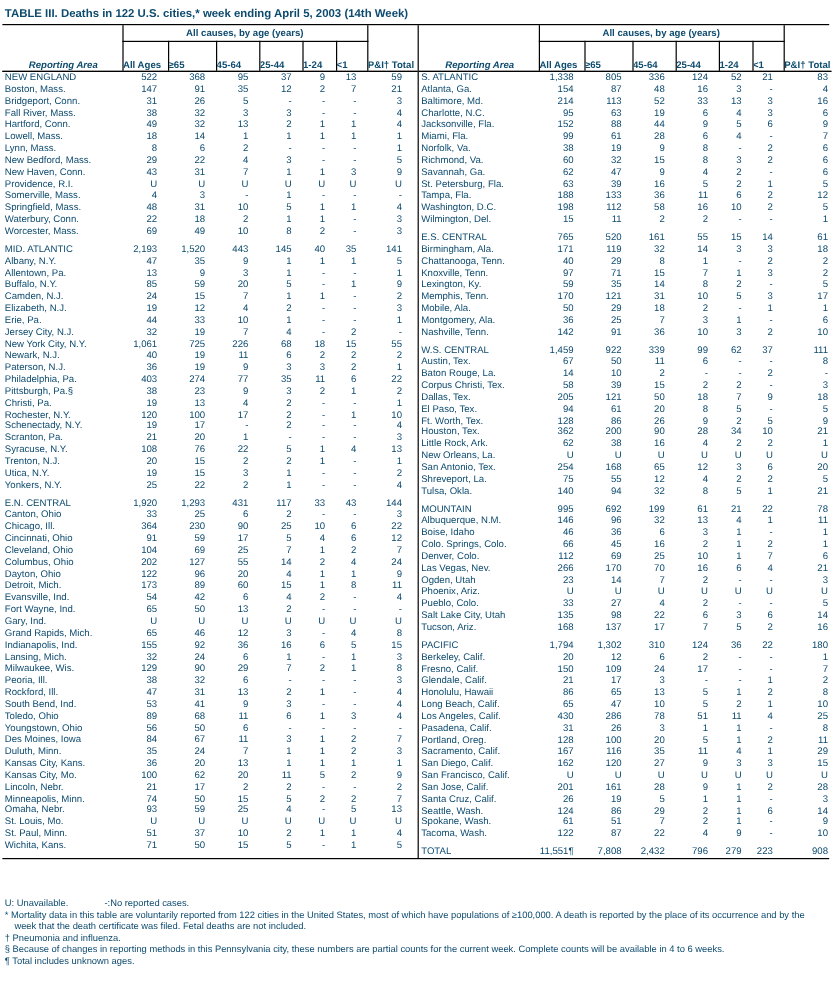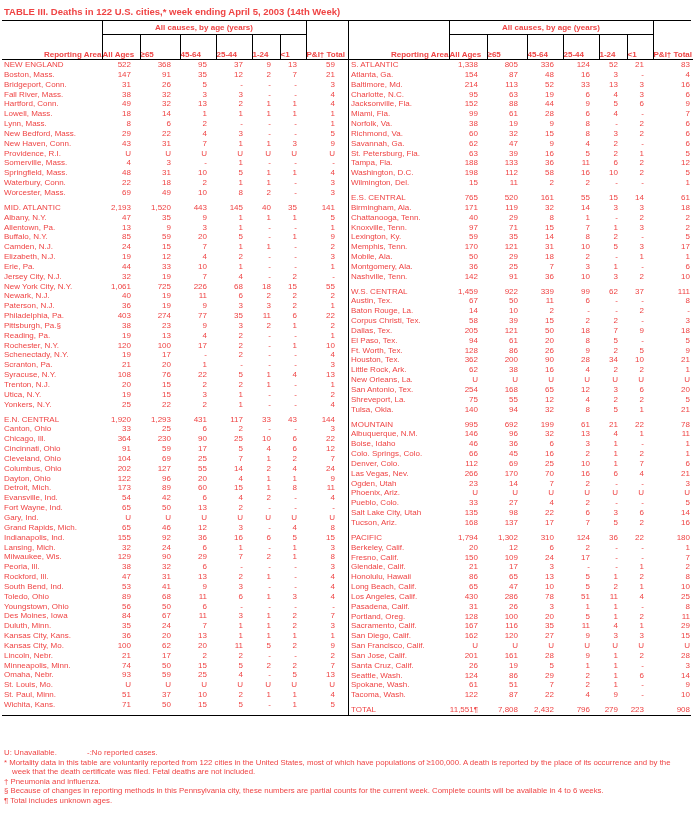--- a/index.html
+++ b/index.html
@@ -1,33 +1,33 @@
 <!DOCTYPE html>
 <html><head>
 <meta charset="utf-8">
 <style>
   html,body{margin:0;padding:0;background:#fff;}
-  .page{width:693px;height:820px;background:#fff;color:#ef4444;
+  .page{width:693px;height:820px;background:#fff;color:#0c4a6e;
         font-family:"Liberation Sans","DejaVu Sans",sans-serif;box-sizing:border-box;
         padding:4px 2px 0 2px;overflow:hidden;}
   .title{font-size:9.5px;font-weight:bold;padding:2px 0 3px 2px;letter-spacing:0;}
   .table-wrap{display:flex;border-top:1.3px solid #000;border-bottom:1.3px solid #000;}
   .half{width:346px;}
   .half.left{border-right:1px solid #000;}
   table{border-collapse:collapse;table-layout:fixed;width:346px;}
   col.c-area{width:100px;}
   col.c1{width:38px;} col.c2{width:40px;} col.c3{width:36px;} col.c4{width:36px;}
   col.c5{width:28px;} col.c6{width:26px;} col.c7{width:42px;}
   td{font-size:8px;line-height:9.85px;padding:0;white-space:nowrap;overflow:hidden;}
   
   tr.h1 td{font-size:8px;font-weight:bold;text-align:center;line-height:13px;}
   td.gh{border-left:1px solid #000;border-right:1px solid #000;border-bottom:1px solid #000;}
   tr.h2 td{font-size:8px;font-weight:bold;vertical-align:bottom;text-align:left;
            border-bottom:1px solid #000;height:24px;line-height:9px;white-space:normal;}
-  tr.h2 td.rh2{text-align:right;padding-left:2px;}
+  tr.h2 td.rh2{text-align:center;padding-left:2px;font-style:italic;}
   tr.h2 td.ch{border-left:1px solid #000;}
   .right td.edge{border-right:1px solid #000;}
   
   td.area{text-align:left;padding-left:2px;}
   td.num{text-align:right;padding-right:9px;}
   td.num.last{padding-right:13px;}
   .right td.num.last{padding-right:5px;}
   tr.gap td{padding-top:5px;}
   
   .footnotes{font-size:7.8px;line-height:9.6px;padding:4px 2px 0 2px;}
@@ -336,21 +336,21 @@
               <td class="area">Pittsburgh, Pa.§</td>
               <td class="num">38</td>
               <td class="num">23</td>
               <td class="num">9</td>
               <td class="num">3</td>
               <td class="num">2</td>
               <td class="num">1</td>
               <td class="num last">2</td>
             </tr>
             <tr class="city">
-              <td class="area">Reading, Pa.</td>
+              <td class="area">Christi, Pa.</td>
               <td class="num">19</td>
               <td class="num">13</td>
               <td class="num">4</td>
               <td class="num">2</td>
               <td class="num">-</td>
               <td class="num">-</td>
               <td class="num last">1</td>
             </tr>
             <tr class="city">
               <td class="area">Rochester, N.Y.</td>

